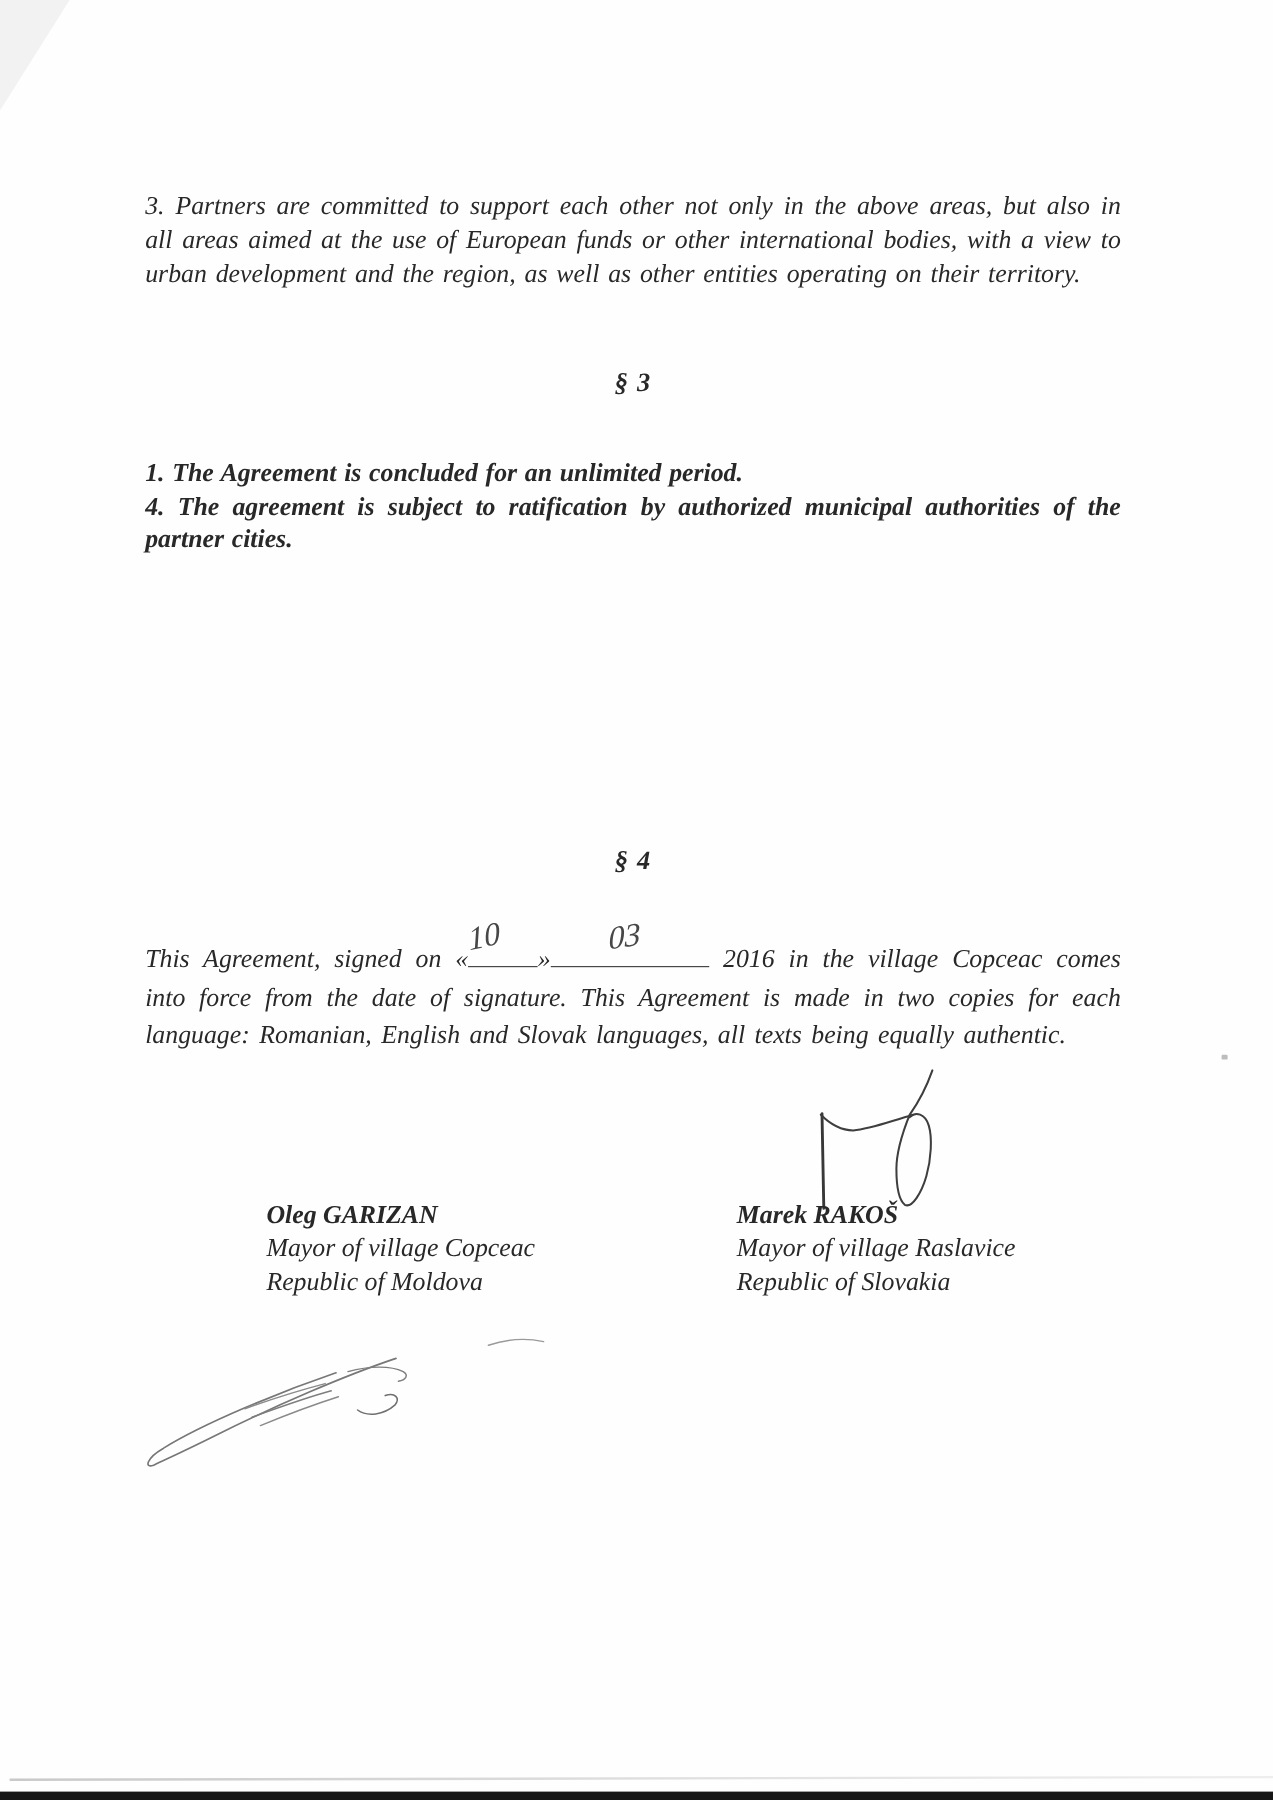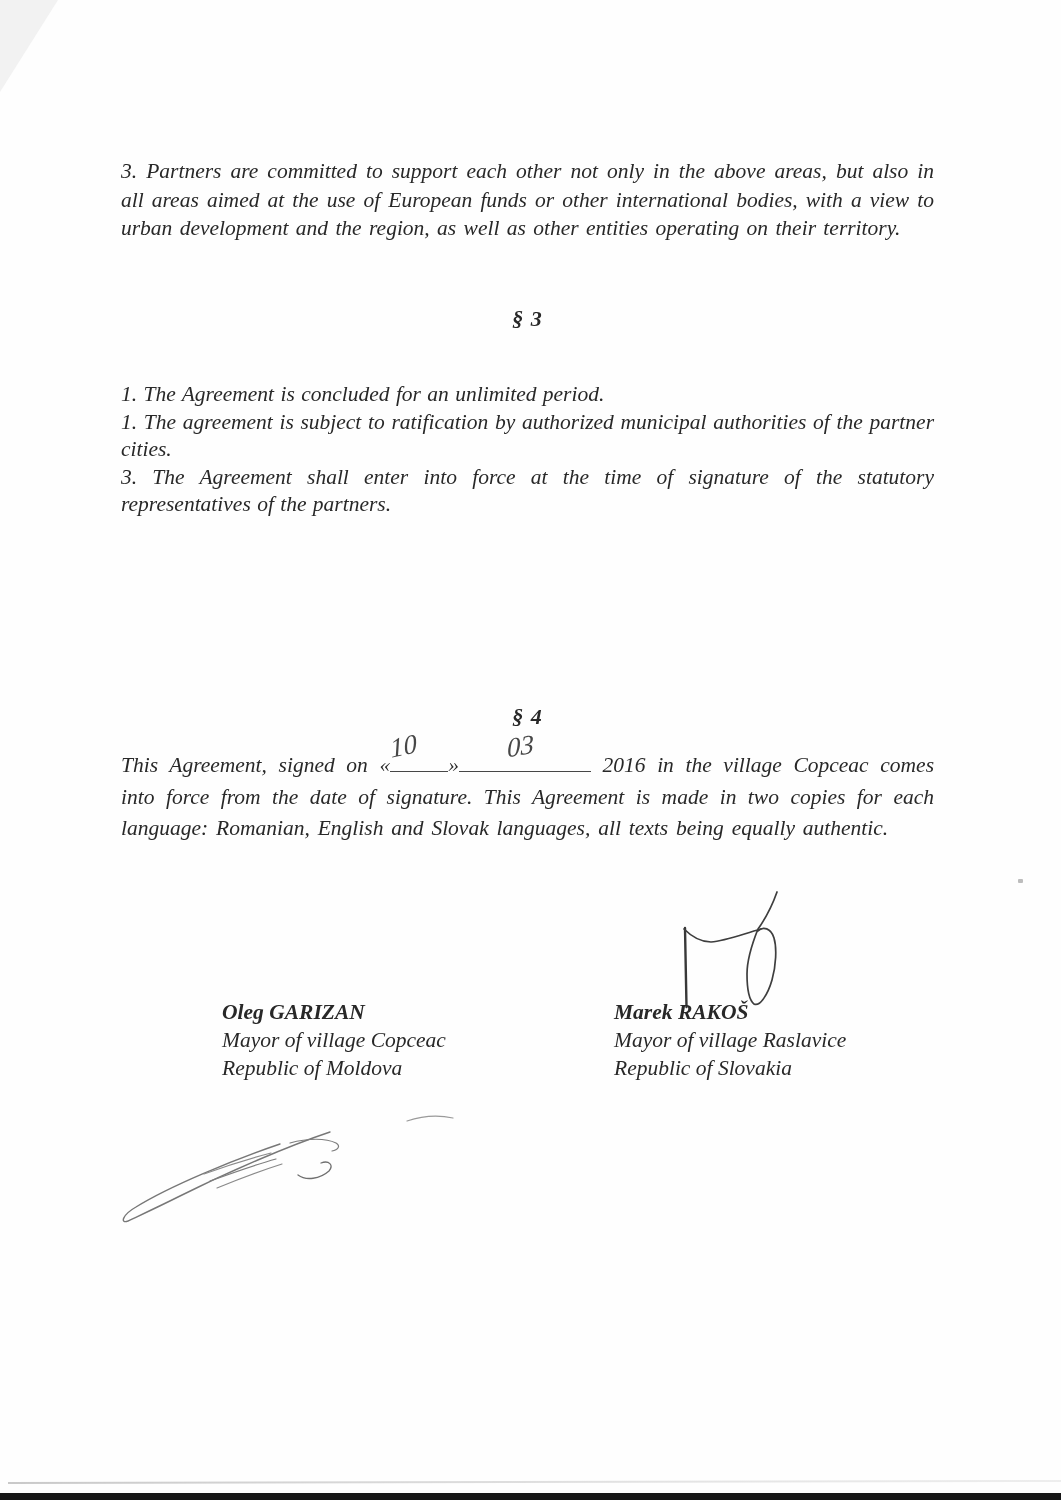--- a/index.html
+++ b/index.html
@@ -22,22 +22,22 @@
   }
   #para3{top:157px;line-height:28.5px;word-spacing:2px;}
   .sec-heading{
     position:absolute;left:121px;width:813px;
     margin:0;text-align:center;
     font-size:22px;font-weight:bold;font-style:italic;
     letter-spacing:1px;
   }
   #s3-heading{top:306px;}
   #s4-heading{top:704px;}
-  #clauses{top:381px;line-height:27.5px;word-spacing:1px;}
-  #para4{top:750px;line-height:31.5px;word-spacing:2.5px;}
+  #clauses{top:381px;line-height:27.5px;word-spacing:1px;font-weight:bold;}
+  #para4{top:784px;line-height:31.5px;word-spacing:2.5px;}
   .blank{
     display:inline-block;
     border-bottom:1.8px solid #474747;
     height:0.85em;
     position:relative;
     vertical-align:baseline;
   }
   .blank-day{width:58px;}
   .blank-month{width:132px;}
   .hw{
@@ -86,22 +86,21 @@
 <div class="page">
 
   <div class="fold-corner"></div>
 
   <p class="body-text" id="para3">3. Partners are committed to support each other not only in the above areas, but also in all areas aimed at the use of European funds or other international bodies, with a view to urban development and the region, as well as other entities operating on their territory.</p>
 
   <h2 class="sec-heading" id="s3-heading">§ 3</h2>
 
   <div class="body-text" id="clauses">
     <p>1. The Agreement is concluded for an unlimited period.</p>
-    <p>1. The agreement is subject to ratification by authorized municipal authorities of the partner cities.</p>
-    <p>3. The Agreement shall enter into force at the time of signature of the statutory representatives of the partners.</p>
+    <p>4. The agreement is subject to ratification by authorized municipal authorities of the partner cities.</p>
   </div>
 
   <h2 class="sec-heading" id="s4-heading">§ 4</h2>
 
   <p class="body-text" id="para4"><span>This Agreement, signed on «</span><span class="blank blank-day"><span class="hw hw-day">10</span></span><span>»</span><span class="blank blank-month"><span class="hw hw-month">03</span></span> <span>2016 in the village Copceac comes into force from the date of signature. This Agreement is made in two copies for each language: Romanian, English and Slovak languages, all texts being equally authentic.</span></p>
 
   <svg class="sig-svg" id="rakos-sig" viewBox="0 0 145 140">
     <path d="M37,56 L38.5,135" fill="none" stroke="#383838" stroke-width="2.4" stroke-linecap="round"></path>
     <path d="M36,57 C43,64 53,70 63,70 C77,69 92,63 113,57" fill="none" stroke="#3e3e3e" stroke-width="1.7" stroke-linecap="round"></path>
     <path d="M129,20 C123,37 115,50 110,57 C104,72 99,88 99,102 C99,118 101,128 106,132 C112,135 120,122 124,108 C128,94 129,76 126,66 C123,56 115,54 110,59" fill="none" stroke="#3e3e3e" stroke-width="1.7" stroke-linecap="round"></path>

